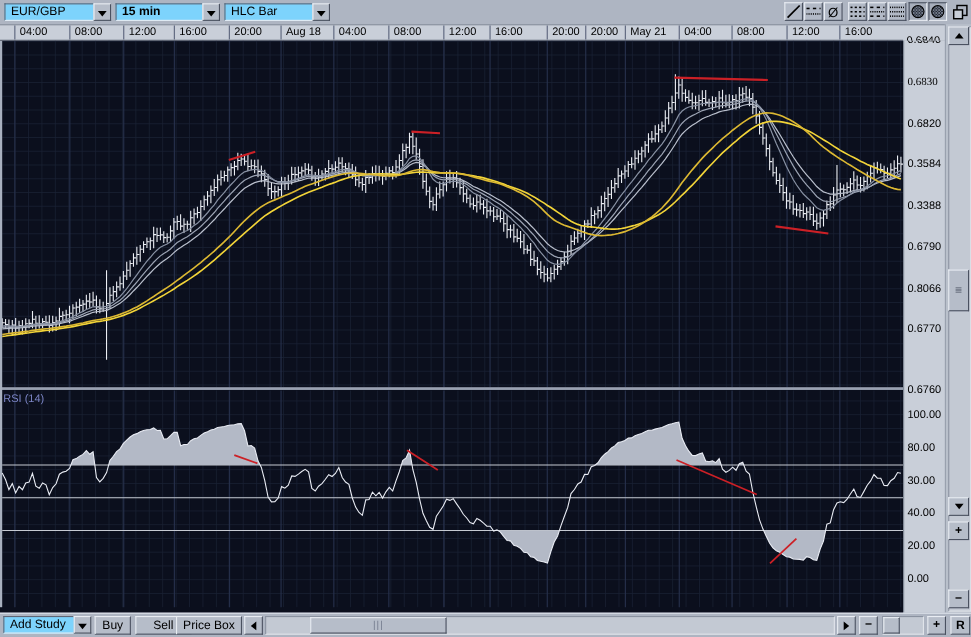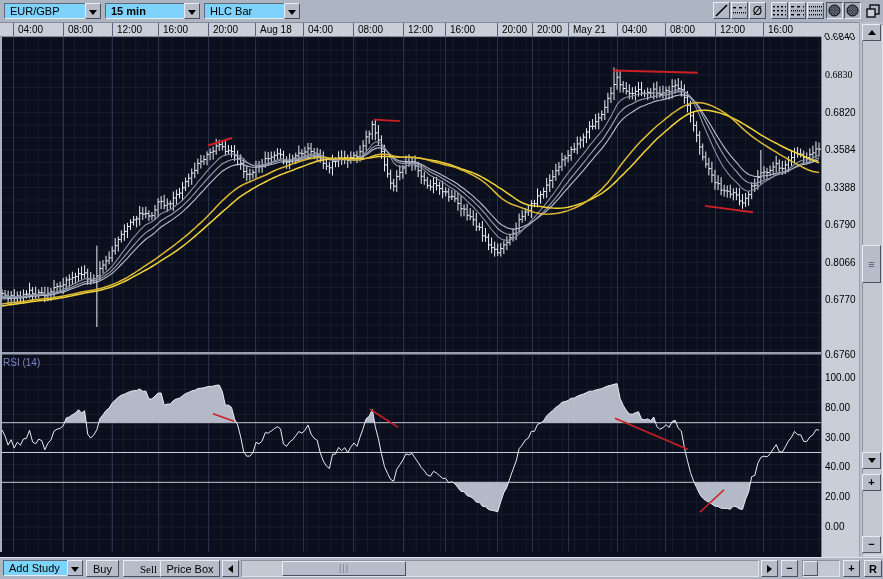--- a/index.html
+++ b/index.html
@@ -1058,21 +1058,21 @@
       <span class="glyph">−</span>
       </div>
   </div>
 
   <div class="toolbar-bottom">
     <div class="field" style="left:3px;width:62px;top:2px;">Add Study</div>
     <div class="ddbtn" style="left:67px;top:2px;">
       <div class="tri-d"></div>
       </div>
     <div class="btn" style="left:86px;top:2px;width:33px;height:17px;">Buy</div>
-    <div class="btn" style="left:123px;top:2px;width:51px;height:17px;font-family:Liberation Serif, serif;">Sell</div>
+    <div class="btn" style="left:123px;top:2px;width:51px;height:17px;">Sell</div>
     <div class="btn" style="left:160px;top:2px;width:60px;height:17px;">Price Box</div>
     <div class="btn" style="left:222px;top:2px;width:17px;height:17px;">
       <div class="tri-l"></div>
       </div>
     <div class="htrack">
       <div class="hthumb">|||</div>
     </div>
     <div class="btn" style="left:761px;top:2px;width:17px;height:17px;">
       <div class="tri-r"></div>
       </div>

